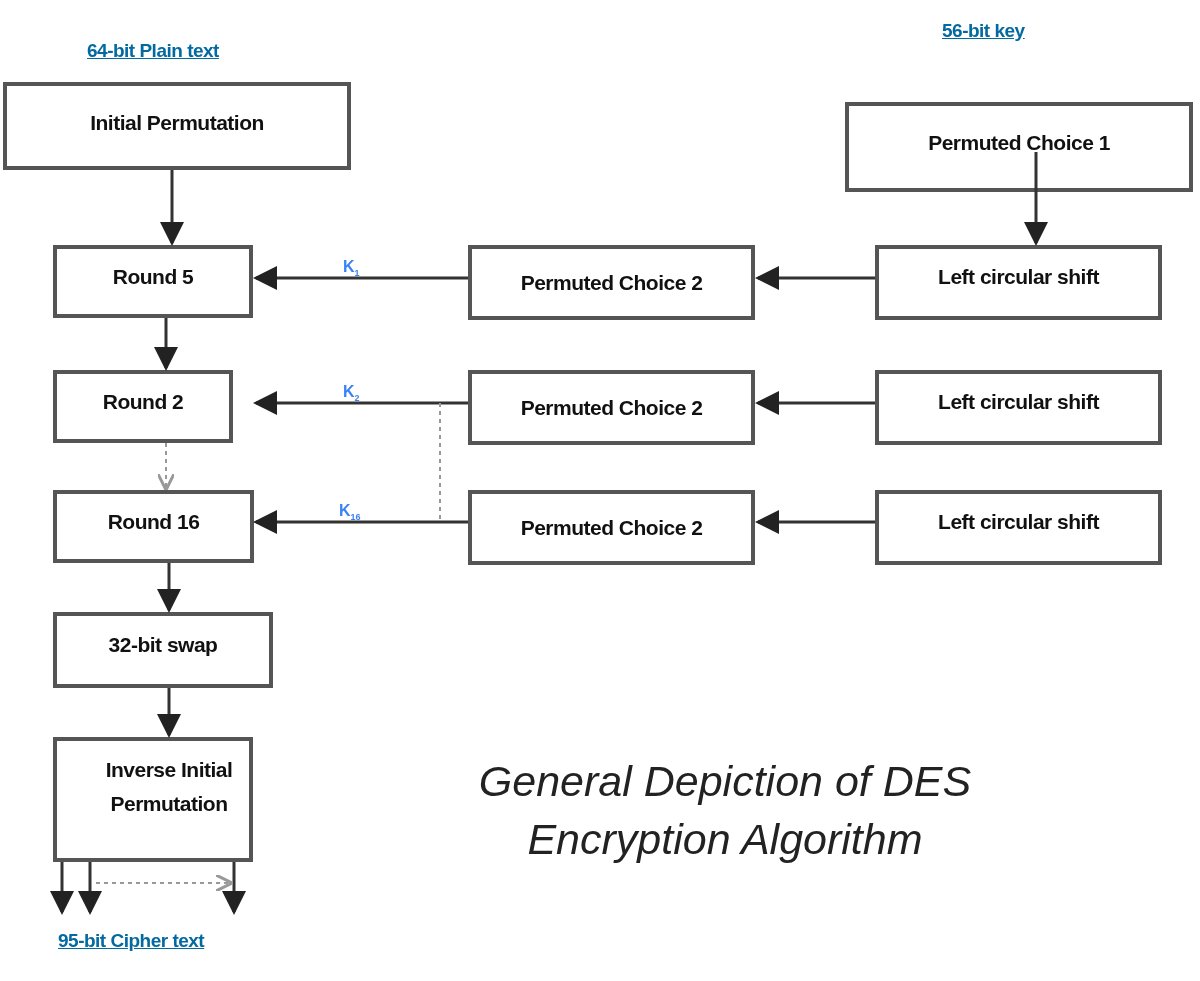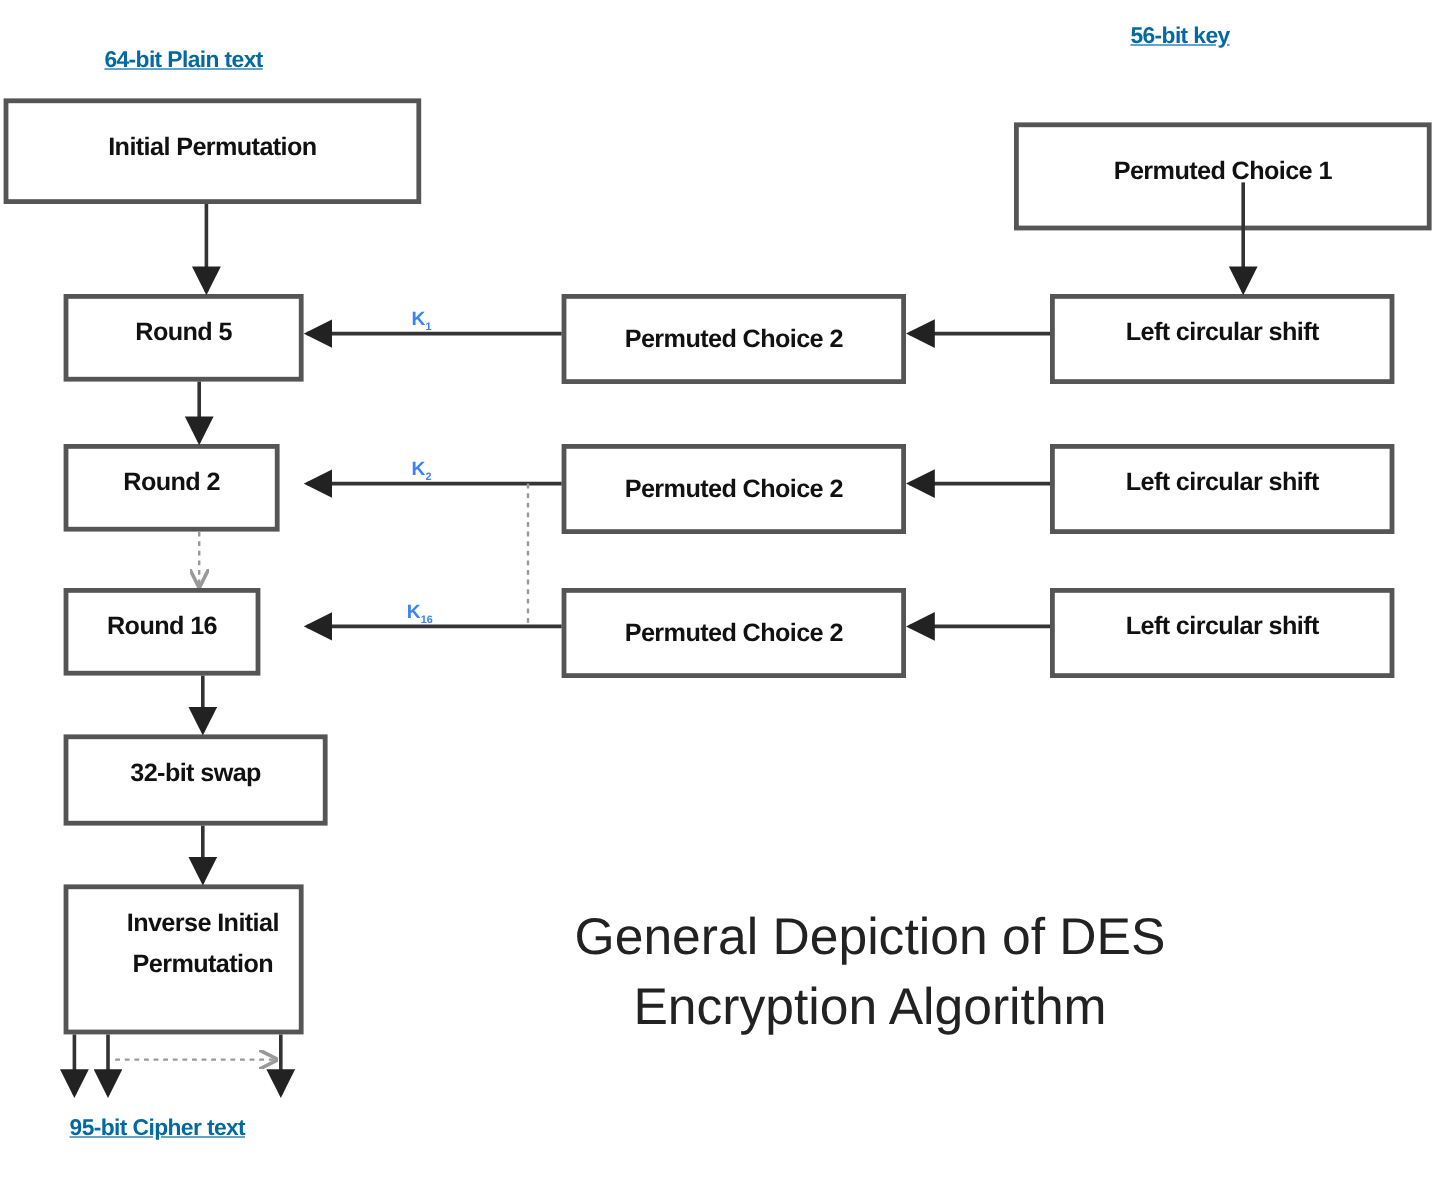--- a/index.html
+++ b/index.html
@@ -3,21 +3,21 @@
 <meta charset="utf-8">
 <style>
   html, body { margin:0; padding:0; background:#ffffff; }
   body { width:1200px; height:981px; position:relative; overflow:hidden; font-family:"Liberation Sans", sans-serif; }
   .box { position:absolute; box-sizing:border-box; border:4px solid #555; background:#fff; display:flex; justify-content:center; font-weight:bold; font-size:21px; color:#111; letter-spacing:-0.5px; }
   .box span { margin-top:20px; text-align:center; line-height:34px; }
   .box.mid span { margin-top:0; align-self:center; }
   .lbl { position:absolute; font-weight:bold; font-size:19px; text-decoration:underline; color:#0369a1; letter-spacing:-0.5px; white-space:nowrap; }
   .klbl { position:absolute; font-weight:bold; font-size:16px; color:#3b82f6; }
   .klbl sub { font-size:9px; }
-  .title { position:absolute; left:430px; top:752px; width:590px; text-align:center; font-size:43px; line-height:58px; color:#222; }
+  .title { position:absolute; left:430px; top:752px; width:590px; text-align:center; font-size:43px; line-height:58px; color:#222;font-style:italic; }
   svg { position:absolute; left:0; top:0; }
 </style>
 </head>
 <body>
 
 <span class="lbl" style="left:87px;top:40px;">64-bit Plain text</span>
 <span class="lbl" style="left:942px;top:20px;">56-bit key</span>
 <span class="lbl" style="left:58px;top:930px;">95-bit Cipher text</span>
 
 <div class="box" style="left:3px;top:82px;width:348px;height:88px;">
@@ -26,21 +26,21 @@
 <div class="box" style="left:845px;top:62px;width:348px;height:90px;margin-top:40px;">
     <span>Permuted Choice 1</span>
   </div>
 
 <div class="box mid" style="left:53px;top:245px;width:200px;height:73px;">
     <span style="margin-top:-10px">Round 5</span>
   </div>
 <div class="box mid" style="left:53px;top:370px;width:180px;height:73px;">
     <span style="margin-top:-10px">Round 2</span>
   </div>
-<div class="box mid" style="left:53px;top:490px;width:164px;height:73px;">
+<div class="box mid" style="left:53px;top:490px;width:201px;height:73px;">
     <span style="margin-top:-10px">Round 16</span>
   </div>
 <div class="box mid" style="left:53px;top:612px;width:220px;height:76px;">
     <span style="margin-top:-10px">32-bit swap</span>
   </div>
 <div class="box" style="left:53px;top:737px;width:200px;height:125px;justify-content:flex-end;">
     <span style="margin-top:12px;width:160px">Inverse Initial Permutation</span>
   </div>
 
 <div class="box mid" style="left:468px;top:245px;width:287px;height:75px;">

